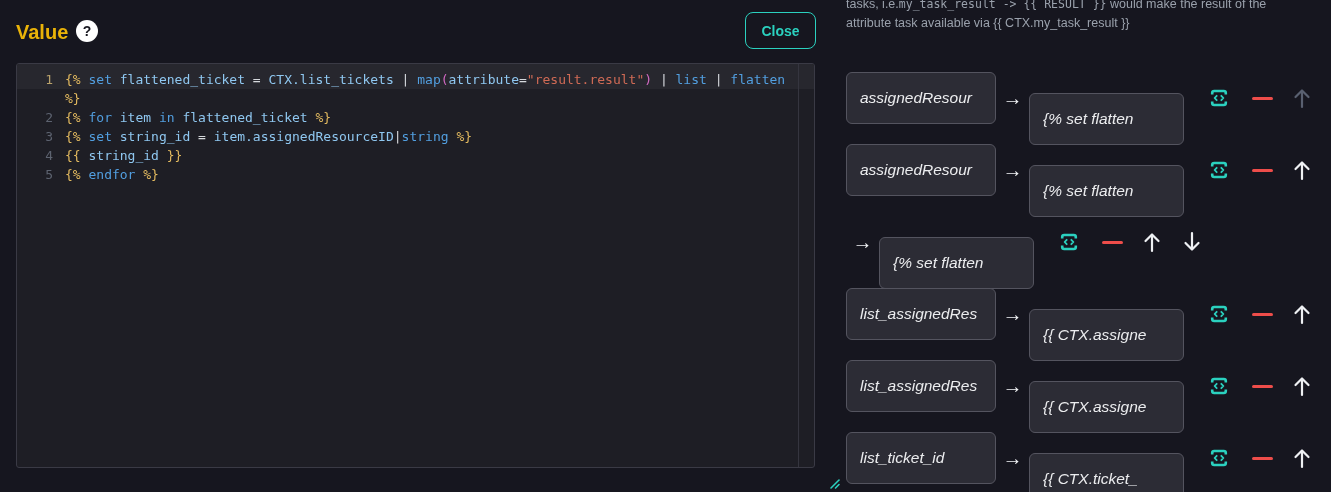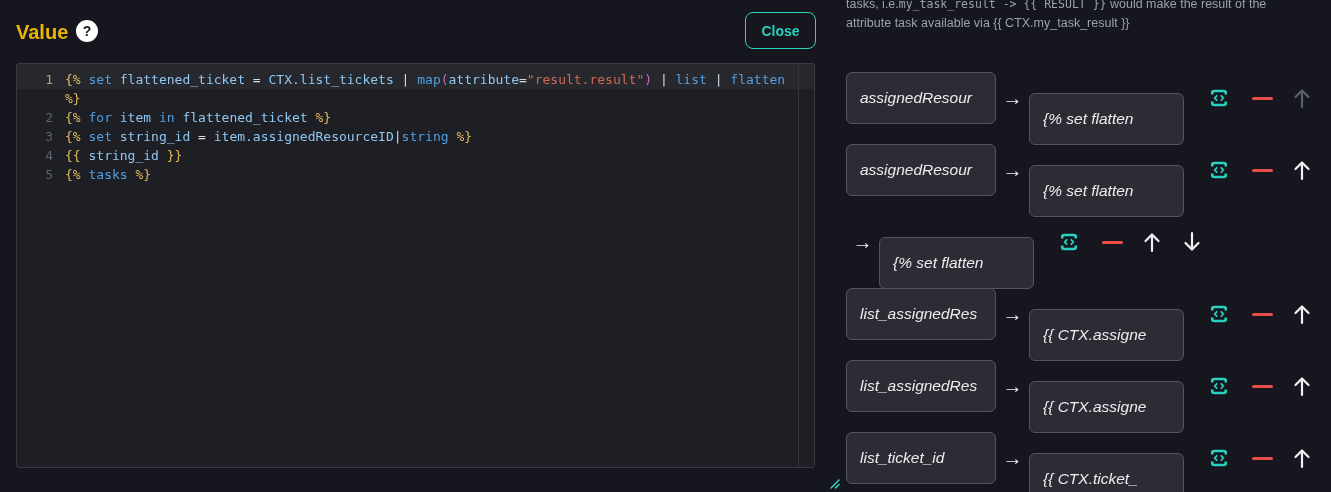--- a/index.html
+++ b/index.html
@@ -78,21 +78,21 @@
 <button class="close-btn">Close</button>
 
 <div class="editor">
   <div class="active-pad"></div>
   <div class="code-lines">
       <div class="code-line active"><span class="gutter gactive">1</span><span class="code-text"><span style="color: rgb(227, 186, 95);">{% </span><span style="color: rgb(82, 159, 224);">set </span><span style="color: rgb(143, 199, 240);">flattened_ticket </span><span style="color: rgb(214, 217, 221);">= </span><span style="color: rgb(143, 199, 240);">CTX.list_tickets </span><span style="color: rgb(214, 217, 221);">| </span><span style="color: rgb(82, 159, 224);">map</span><span style="color: rgb(211, 106, 196);">(</span><span style="color: rgb(143, 199, 240);">attribute</span><span style="color: rgb(214, 217, 221);">=</span><span style="color: rgb(207, 106, 85);">"result.result"</span><span style="color: rgb(211, 106, 196);">)</span><span style="color: rgb(214, 217, 221);"> | </span><span style="color: rgb(82, 159, 224);">list</span><span style="color: rgb(214, 217, 221);"> | </span><span style="color: rgb(82, 159, 224);">flatten</span></span></div>
       <div class="code-line"><span class="gutter"></span><span class="code-text"><span style="color: rgb(227, 186, 95);">%}</span></span></div>
       <div class="code-line"><span class="gutter">2</span><span class="code-text"><span style="color: rgb(227, 186, 95);">{% </span><span style="color: rgb(82, 159, 224);">for </span><span style="color: rgb(143, 199, 240);">item </span><span style="color: rgb(82, 159, 224);">in </span><span style="color: rgb(143, 199, 240);">flattened_ticket </span><span style="color: rgb(227, 186, 95);">%}</span></span></div>
       <div class="code-line"><span class="gutter">3</span><span class="code-text"><span style="color: rgb(227, 186, 95);">{% </span><span style="color: rgb(82, 159, 224);">set </span><span style="color: rgb(143, 199, 240);">string_id </span><span style="color: rgb(214, 217, 221);">= </span><span style="color: rgb(143, 199, 240);">item.assignedResourceID</span><span style="color: rgb(214, 217, 221);">|</span><span style="color: rgb(82, 159, 224);">string </span><span style="color: rgb(227, 186, 95);">%}</span></span></div>
       <div class="code-line"><span class="gutter">4</span><span class="code-text"><span style="color: rgb(227, 186, 95);">{{ </span><span style="color: rgb(143, 199, 240);">string_id </span><span style="color: rgb(227, 186, 95);">}}</span></span></div>
-      <div class="code-line"><span class="gutter">5</span><span class="code-text"><span style="color: rgb(227, 186, 95);">{% </span><span style="color: rgb(82, 159, 224);">tasks </span><span style="color: rgb(227, 186, 95);">%}</span></span></div>
+      <div class="code-line"><span class="gutter">5</span><span class="code-text"><span style="color: rgb(227, 186, 95);">{% </span><span style="color: rgb(82, 159, 224);">endfor </span><span style="color: rgb(227, 186, 95);">%}</span></span></div>
     </div>
   <div class="scroll-sep"></div>
 </div>
 <svg class="resize-grip" viewBox="0 0 12 12" width="12" height="12">
   <line x1="2" y1="10" x2="10" y2="2" stroke="#2bd1bf" stroke-width="1.6" stroke-linecap="round"></line>
   <line x1="6.5" y1="10" x2="10" y2="6.5" stroke="#2bd1bf" stroke-width="1.6" stroke-linecap="round"></line>
 </svg>
 
 <div class="description">
     <div class="desc-line"><span>tasks, i.e.</span><span class="mono">my_task_result -&gt; {{ RESULT }}</span><span> would make the result of the</span></div>

